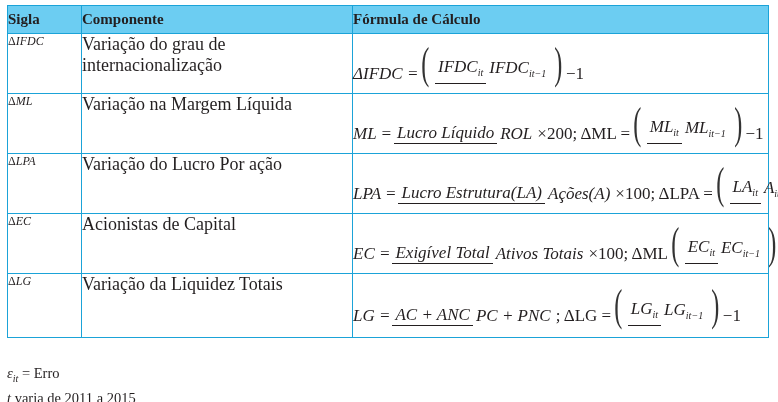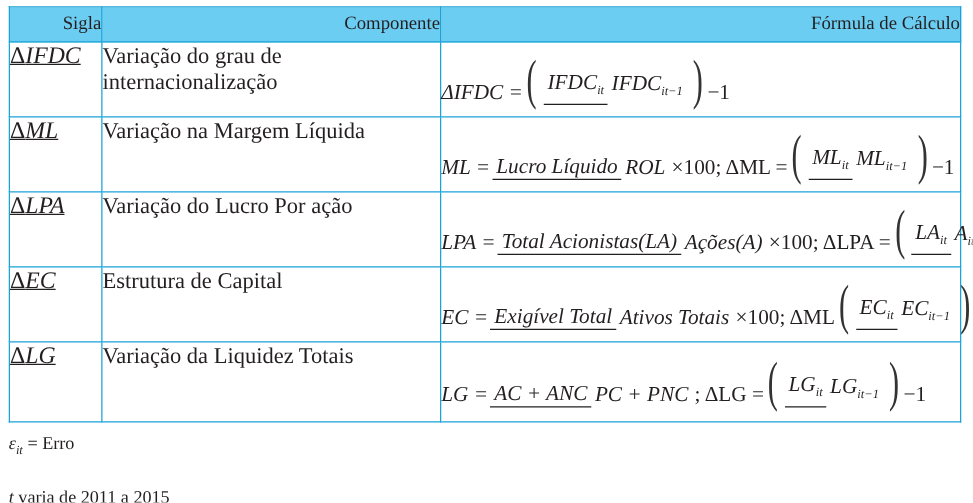--- a/index.html
+++ b/index.html
@@ -1,34 +1,34 @@
 <!DOCTYPE html>
 <html><head>
 <meta charset="utf-8">
 <style>
   html, body { margin:0; padding:0; background:#ffffff; }
   body { width:778px; height:402px; position:relative; overflow:hidden;
          font-family:"Liberation Serif", "DejaVu Serif", serif; color:#231f20; }
   table.t { position:absolute; left:7px; top:5px; width:761px; border-collapse:collapse; table-layout:fixed; }
   table.t td, table.t th { border:1.5px solid #1ba3d8; padding:0; }
-  th { background:#6ccdf2; font-weight:normal; font-size:15px; height:27px; text-align:right; }
+  th { background:#6ccdf2; font-weight:bold; font-size:15px; height:27px; text-align:left; }
   td { vertical-align:top; height:59px; }
-  td.sig { font-style:italic; font-size:19px; padding:6px 0 0 8px;text-decoration:underline; }
+  td.sig { font-style:italic; font-size:12px; padding:6px 0 0 8px; }
   td.sig .d { font-style:normal; }
   td.comp { font-size:18px; padding:5px 0 0 8px; }
   td.form { vertical-align:middle; padding-left:10px; font-size:17px; font-style:italic; white-space:nowrap; }
   .m { display:inline-flex; align-items:flex-end; }
   .up { font-style:normal; }
   .frac { display:inline-flex; flex-direction:row; align-items:center; vertical-align:middle; margin:0 2px; }
   .frac .n { border-bottom:1.2px solid #231f20; padding:0 3px 1px; line-height:19px; }
   .frac .dn { padding:1px 3px 0; line-height:19px; }
   .par { font-style:normal; font-size:44px; line-height:40px; transform:scaleX(0.55); display:inline-block; font-weight:100; color:#333; }
   sub { font-size:10px; vertical-align:-4px; }
   .notes { position:absolute; left:7px; font-size:14.5px; }
-  .n1 { top:347px; } .n2 { top:390px; }
+  .n1 { top:365px; } .n2 { top:390px; }
   .n1 i sub { font-size:10px; }
 </style>
 </head>
 <body>
 
 <table class="t">
   <colgroup>
       <col style="width:74px">
       <col style="width:271px">
       <col style="width:416px">
@@ -57,54 +57,54 @@
 
   <tr>
     <td class="sig"><span class="d">Δ</span><span>ML</span></td>
     <td class="comp">Variação na Margem Líquida</td>
     <td class="form"><span class="m">
       <span>ML =</span>
       <span class="frac">
               <span class="n">Lucro Líquido</span>
               <span class="dn">ROL</span>
             </span>
-      <span class="up">×100; ΔML =</span>
+      <span class="up">×200; ΔML =</span>
       <span class="par">(</span>
       <span class="frac">
               <span class="n"><span>ML</span><sub>it</sub></span>
               <span class="dn"><span>ML</span><sub>it−1</sub></span>
             </span>
       <span class="par">)</span>
       <span class="up">−1</span>
     </span></td>
   </tr>
 
   <tr>
     <td class="sig"><span class="d">Δ</span><span>LPA</span></td>
     <td class="comp">Variação do Lucro Por ação</td>
     <td class="form"><span class="m">
       <span>LPA =</span>
       <span class="frac">
-              <span class="n">Total Acionistas(LA)</span>
+              <span class="n">Lucro Estrutura(LA)</span>
               <span class="dn">Ações(A)</span>
             </span>
       <span class="up">×100; ΔLPA =</span>
       <span class="par">(</span>
       <span class="frac">
               <span class="n"><span>LA</span><sub>it</sub></span>
               <span class="dn"><span>A</span><sub>it−1</sub></span>
             </span>
       <span class="par">)</span>
       <span class="up">−1</span>
     </span></td>
   </tr>
 
   <tr>
     <td class="sig"><span class="d">Δ</span><span>EC</span></td>
-    <td class="comp">Estrutura de Capital</td>
+    <td class="comp">Acionistas de Capital</td>
     <td class="form"><span class="m">
       <span>EC =</span>
       <span class="frac">
               <span class="n">Exigível Total</span>
               <span class="dn">Ativos Totais</span>
             </span>
       <span class="up">×100; ΔML</span>
       <span class="par">(</span>
       <span class="frac">
               <span class="n"><span>EC</span><sub>it</sub></span>

